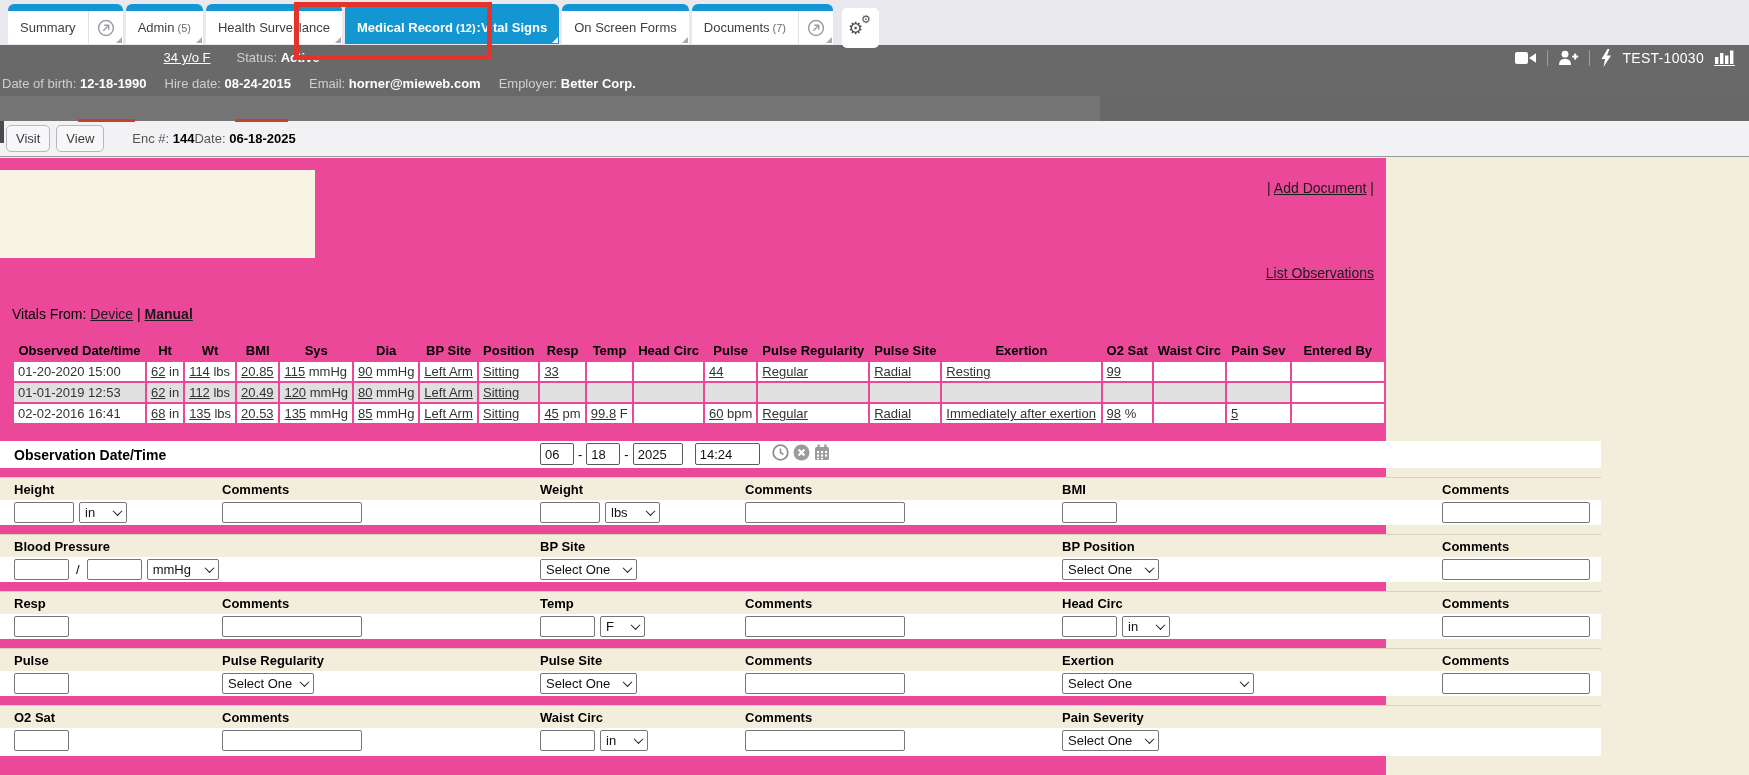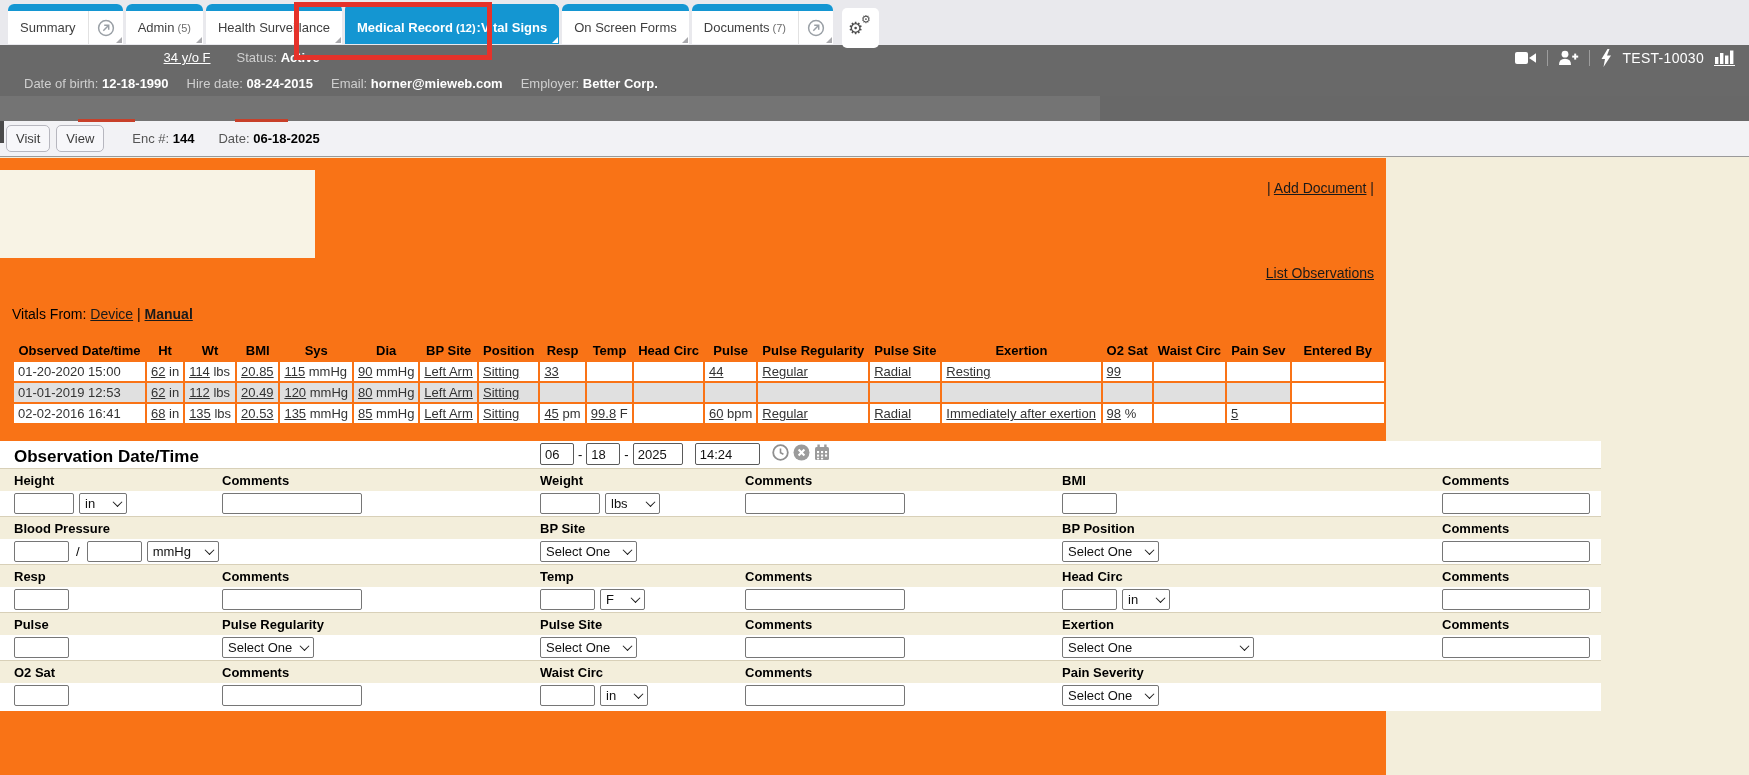--- a/index.html
+++ b/index.html
@@ -36,37 +36,37 @@
   .pt-age { font-size:13px; margin-left:22px;text-decoration:underline; }
   .pt-status { font-size:13px; margin-left:26px; }
   .muted { color:#cfcfcf; }
   .bold-w { color:#fff; font-weight:bold; }
   .pt-icons { margin-left:auto; margin-right:14px; display:flex; align-items:center; gap:10px; }
   .hicon { display:flex; align-items:center; cursor:pointer; }
   .hsep { width:1px; height:16px; background:#9d9d9d; }
   .pid { font-size:14px; color:#fff; letter-spacing:.3px; }
   .chartlink { border-bottom:1px solid #fff; padding-bottom:1px; }
 
-  .pt-row2 { position:absolute; top:70px; left:0; width:1749px; height:26px; background:#696969; display:flex; align-items:center; font-size:13px; color:#fff; gap:18px; padding-left:24px; }
+  .pt-row2 { position:absolute; top:70px; left:0; width:1749px; height:26px; background:#696969; display:flex; align-items:center; font-size:13px; color:#fff; gap:18px; padding-left:2px; }
   .pfield .lbl { color:#cfcfcf; }
   .pfield .val { color:#fff; font-weight:bold; }
 
   .pt-band { position:absolute; top:96px; left:0; width:1749px; height:25px; background:#686868; }
   .band-light { position:absolute; left:0; top:0; width:1100px; height:25px; background:#747474; }
 
   
   .visit-row { position:absolute; top:121px; left:0; width:1749px; height:36px; background:#f2f2f5; border-bottom:1px solid #9a9a9a; display:flex; align-items:center; font-size:13px; color:#3d3d3d; }
   .left-notch { position:absolute; left:0; top:0; width:4px; height:22px; background:#4a4a4a; }
   .vbtn { border:1px solid #b7b7bf; background:#f7f7fa; border-radius:5px; padding:5px 9px; font-size:13px; color:#3d3d3d; margin-left:6px; cursor:pointer; font-family:inherit; }
   .enc { margin-left:28px; color:#555; }
   .enc b, .vdate b { color:#000; font-weight:bold; }
-  .vdate { margin-left:24px; color:#555;text-align:right; }
-
-  
-  .content { position:absolute; top:158px; left:0; width:1386px; height:617px; background:#f97316; }
+  .vdate { color:#555;text-align:right; }
+
+  
+  .content { position:absolute; top:158px; left:0; width:1386px; height:617px; background:#ec4899; }
   .light-box { position:absolute; left:0; top:12px; width:315px; height:88px; background:#f8f3e5; }
   .add-doc { position:absolute; top:22px; right:12px; font-size:14px; color:#1a1a1a; }
   .list-obs { position:absolute; top:107px; right:12px; font-size:14px; }
   .content a { color:#1a1a1a; text-decoration:underline; cursor:pointer; }
   .vitals-from { position:absolute; top:148px; left:12px; font-size:14px; color:#000; }
   .vitals-from .vf-label { font-weight:normal; }
   .vitals-from .manual { font-weight:bold; }
 
   
   table.vt { position:absolute; top:181px; left:12px; border-collapse:separate; border-spacing:2px; font-size:13px; }
@@ -74,25 +74,25 @@
   table.vt td { padding:2px 4px; white-space:nowrap; color:#333; height:15px; }
   tr.vrow-w td { background:#fff; }
   tr.vrow-g td { background:#e0e0e0; }
   tr.vrow-g td:last-child { background:#fff; }
   table.vt a { color:#333; }
 
   
   .form { position:absolute; top:283px; left:0; width:1749px; }
   .frow { position:relative; width:1601px; }
   .frow.obs { height:27px; background:#fff; }
-  .frow.lrow { height:23px; background:#f3eedb; border-top:1px solid #d8d0b8; }
+  .frow.lrow { height:23px; background:#f3eedb; border-top:1px solid #d8d0b8;margin-top:9px; }
   .frow.irow { height:25px; background:#fff; }
   .fl { position:absolute; top:4px; font-size:13px; font-weight:bold; color:#000; white-space:nowrap; }
   .fg { position:absolute; top:2px; display:flex; align-items:center; gap:5px; }
-  .obs-label { position:absolute; left:14px; top:6px; font-size:17px; font-weight:bold; }
+  .obs-label { position:absolute; left:14px; top:6px; font-size:14px; font-weight:bold; }
   .obs-fields { position:absolute; left:540px; top:2px; display:flex; align-items:center; gap:4px; }
   .ti { border:1px solid #767676; border-radius:2px; background:#fff; height:21px; font-size:13px; padding:0 4px; font-family:inherit; color:#111; }
   .dti { border:1px solid #5a5a5a; height:22px; }
   .sel { display:inline-flex; align-items:center; justify-content:space-between; border:1px solid #767676; border-radius:2px; background:#fff; height:21px; padding:0 5px 0 5px; font-size:13px; color:#111; cursor:pointer; white-space:nowrap; }
   .chev { width:7px; height:7px; border-right:1.7px solid #1a1a1a; border-bottom:1.7px solid #1a1a1a; transform:rotate(45deg) translate(-1px,-1px); margin-left:7px; flex:none; }
   .w34{width:34px}.w45{width:45px}.w48{width:48px}.w50{width:50px}.w52{width:55px}.w55{width:55px}
   .w60{width:60px}.w65{width:65px}.w70{width:72px}.w90{width:92px}.w95{width:97px}
   .w140{width:140px}.w148{width:148px}.w160{width:160px}.w190{width:192px}
   .slash { font-size:13px; color:#000; margin:0 2px; }
   .dsep { font-size:13px; color:#000; }

